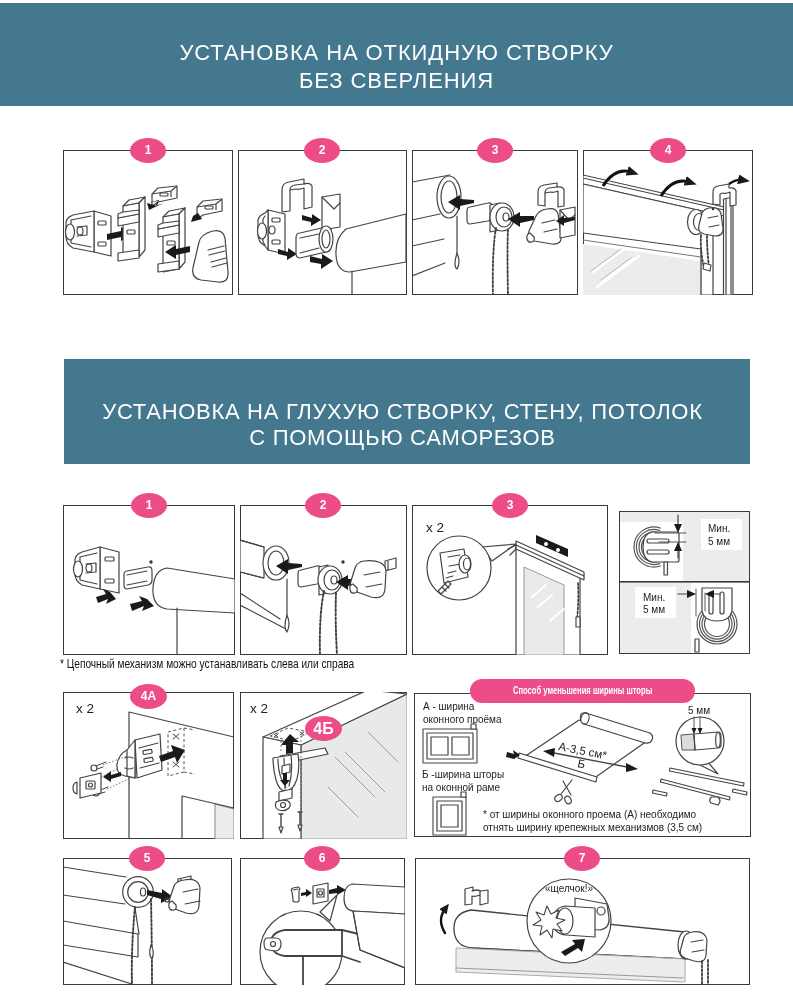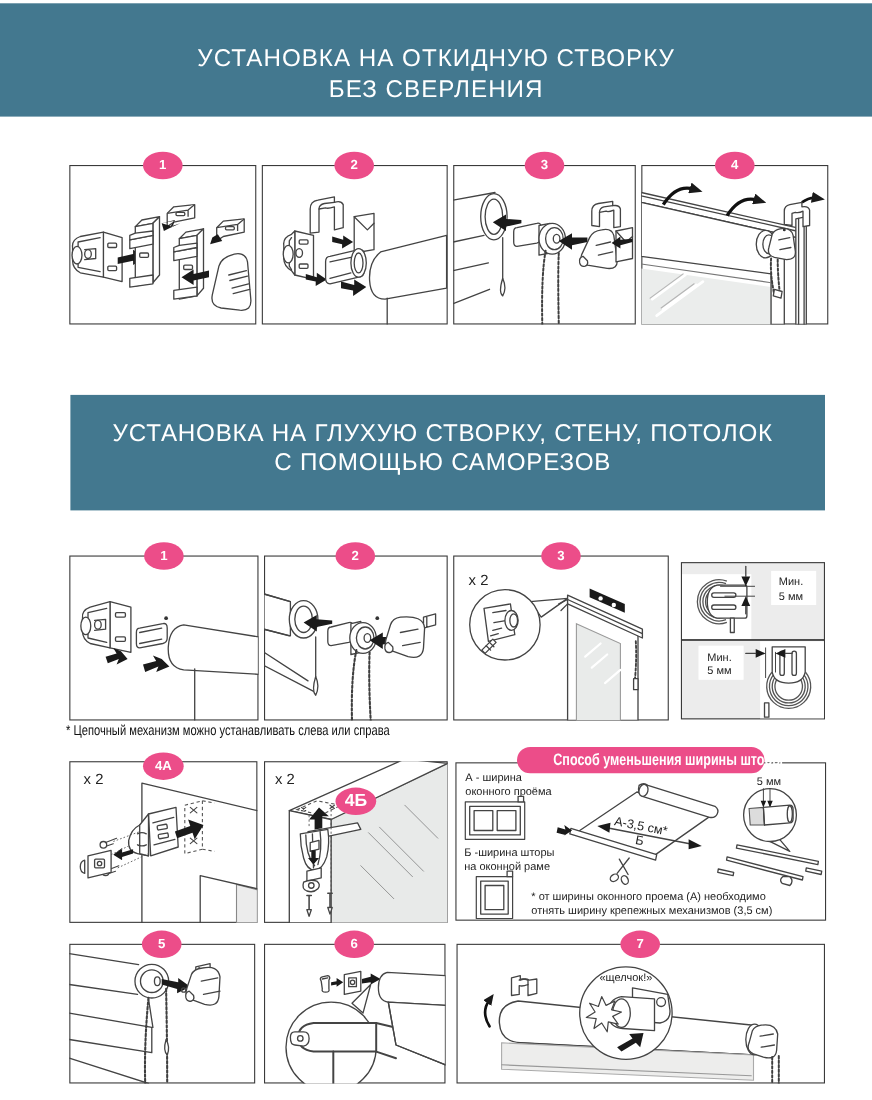--- a/index.html
+++ b/index.html
@@ -227,21 +227,21 @@
 
 <div class="badge" style="left:130px;top:138px;width:36px;height:25px;font-size:12px;line-height:25px;">1</div>
 
 <div class="badge" style="left:304px;top:138px;width:36px;height:25px;font-size:12px;line-height:25px;">2</div>
 
 <div class="badge" style="left:477px;top:138px;width:36px;height:25px;font-size:12px;line-height:25px;">3</div>
 
 <div class="badge" style="left:650px;top:138px;width:36px;height:25px;font-size:12px;line-height:25px;">4</div>
 
 <div class="banner" style="left:64px;top:359px;width:686px;height:105px;font-size:22px;letter-spacing:0.7px;">
-  <div style="padding-top:22px;line-height:26px;margin-left:-9px;">УСТАНОВКА НА ГЛУХУЮ СТВОРКУ, СТЕНУ, ПОТОЛОК<br>С ПОМОЩЬЮ САМОРЕЗОВ</div>
+  <div style="padding-top:40px;line-height:26px;margin-left:-9px;">УСТАНОВКА НА ГЛУХУЮ СТВОРКУ, СТЕНУ, ПОТОЛОК<br>С ПОМОЩЬЮ САМОРЕЗОВ</div>
 </div>
 
 <div class="panel" style="left:63px;top:505px;width:172px;height:150px;"></div>
 
 <svg style="left:63px;top:505px;" width="172" height="150" viewBox="0 0 172 150">
 
   <g>
     <path class="k" d="M37,42 L56,47 L56,88 L37,84 Z"></path>
     <rect class="k" x="42" y="52" width="9" height="4" rx="1"></rect>
     <rect class="k" x="42" y="74" width="9" height="4" rx="1"></rect>
@@ -590,21 +590,21 @@
   </g>
 
   <text x="69" y="125" font-size="10" fill="#222" font-family="Liberation Sans">* от ширины оконного проема (А) необходимо</text>
   <text x="69" y="138" font-size="10" fill="#222" font-family="Liberation Sans">отнять ширину крепежных механизмов (3,5 см)</text>
 </svg>
 
 <div class="badge" style="left:130px;top:684px;width:37px;height:25px;font-size:12px;line-height:25px;">4А</div>
 
 <div class="badge" style="left:305px;top:716px;width:37px;height:25px;font-size:16px;line-height:25px;">4Б</div>
 
-<div class="badge" style="left:470px;top:679px;width:225px;height:24px;font-size:15px;line-height:24px;border-radius:12px;white-space:nowrap;"><span style="display:inline-block;transform:scaleX(0.76);transform-origin:center;">Способ уменьшения ширины шторы</span></div>
+<div class="badge" style="left:470px;top:679px;width:225px;height:24px;font-size:10px;line-height:24px;border-radius:12px;white-space:nowrap;"><span style="display:inline-block;transform:scaleX(0.76);transform-origin:center;">Способ уменьшения ширины шторы</span></div>
 
 <div class="panel" style="left:63px;top:858px;width:169px;height:127px;"></div>
 
 <svg style="left:63px;top:858px;" width="169" height="127" viewBox="0 0 169 127">
 
   <g>
     <path class="kn" d="M0,9 L63,19 M0,37 L62,46"></path>
     <circle class="k" cx="75" cy="34" r="15.3"></circle>
     <circle class="k" cx="75" cy="34" r="10.3"></circle>
     <ellipse class="k" cx="80" cy="34" rx="2.6" ry="4"></ellipse>

